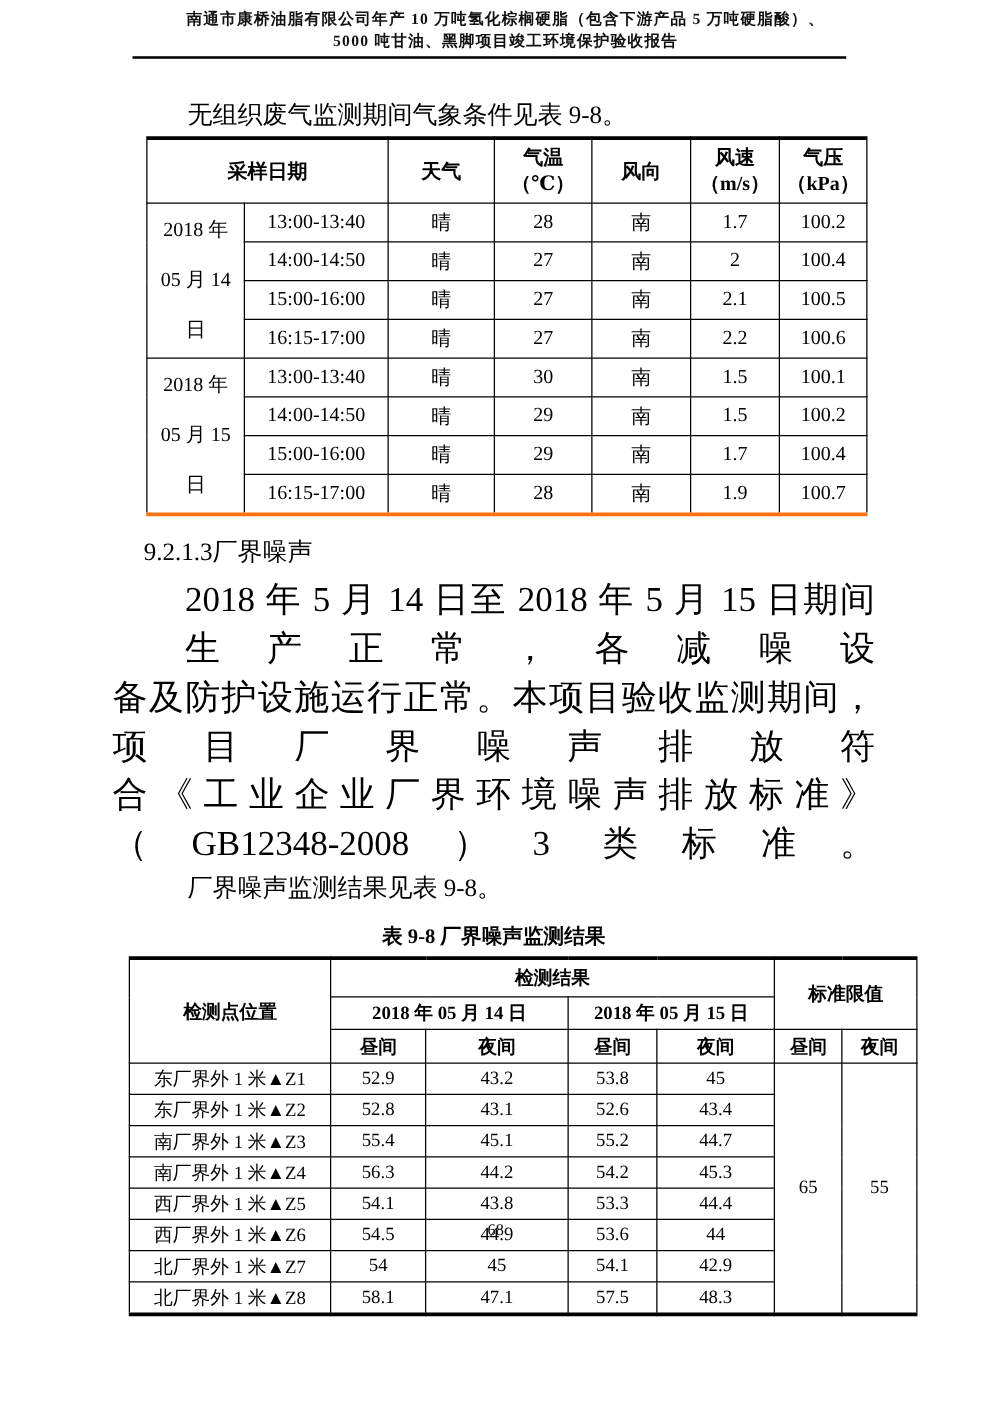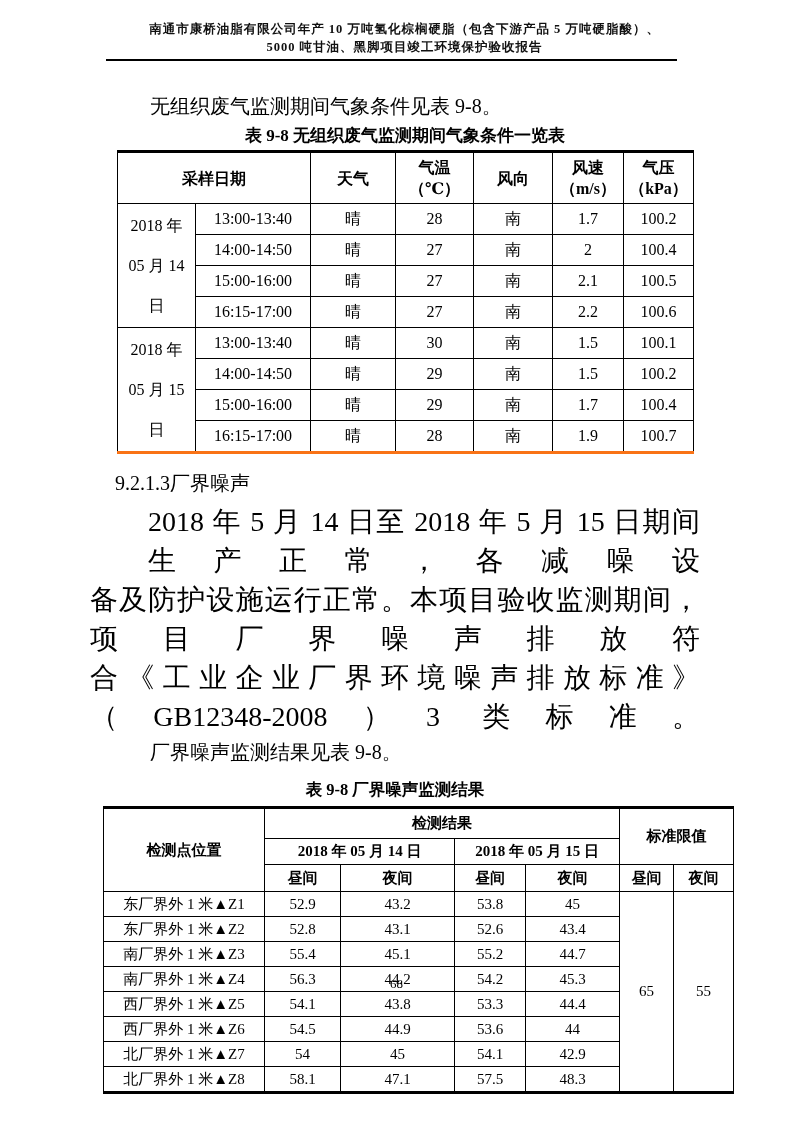--- a/index.html
+++ b/index.html
@@ -1,20 +1,20 @@
 <!DOCTYPE html>
 <html><head>
 <meta charset="utf-8">
 <style>
   html,body{margin:0;padding:0;}
   body{
     width:793px;height:1122px;background:#ffffff;position:relative;overflow:hidden;
     font-family:"Liberation Serif","DejaVu Serif",serif;color:#000;
   }
-  .page-header{padding-top:20px;margin-left:16px;}
+  .page-header{padding-top:6px;margin-left:16px;}
   .page-header .hline{
     text-align:center;font-size:12.5px;font-weight:600;letter-spacing:1px;
     line-height:18px;color:#111;
   }
   .header-rule{margin:3px 116px 0 90px;height:0;border-top:2.5px solid #000;}
 
   .main{margin:0 93px 0 90px;}
 
   .intro{margin-top:30px;padding-left:60px;font-size:20px;line-height:30px;}
 
@@ -59,21 +59,20 @@
 <div class="page-header">
   <div class="hline">南通市康桥油脂有限公司年产 10 万吨氢化棕榈硬脂（包含下游产品 5 万吨硬脂酸）、</div>
   <div class="hline">5000 吨甘油、黑脚项目竣工环境保护验收报告</div>
   <div class="header-rule"></div>
 </div>
 
 <div class="main">
 
   <div class="intro">无组织废气监测期间气象条件见表 9-8。</div>
 
-  <div class="t1-title">表 9-8  无组织废气监测期间气象条件一览表</div>
 
   <table class="weather-table">
     <colgroup>
       <col style="width:78px">
         <col style="width:115px">
         <col style="width:85px">
       <col style="width:78px">
         <col style="width:79px">
         <col style="width:71px">
         <col style="width:70px">

